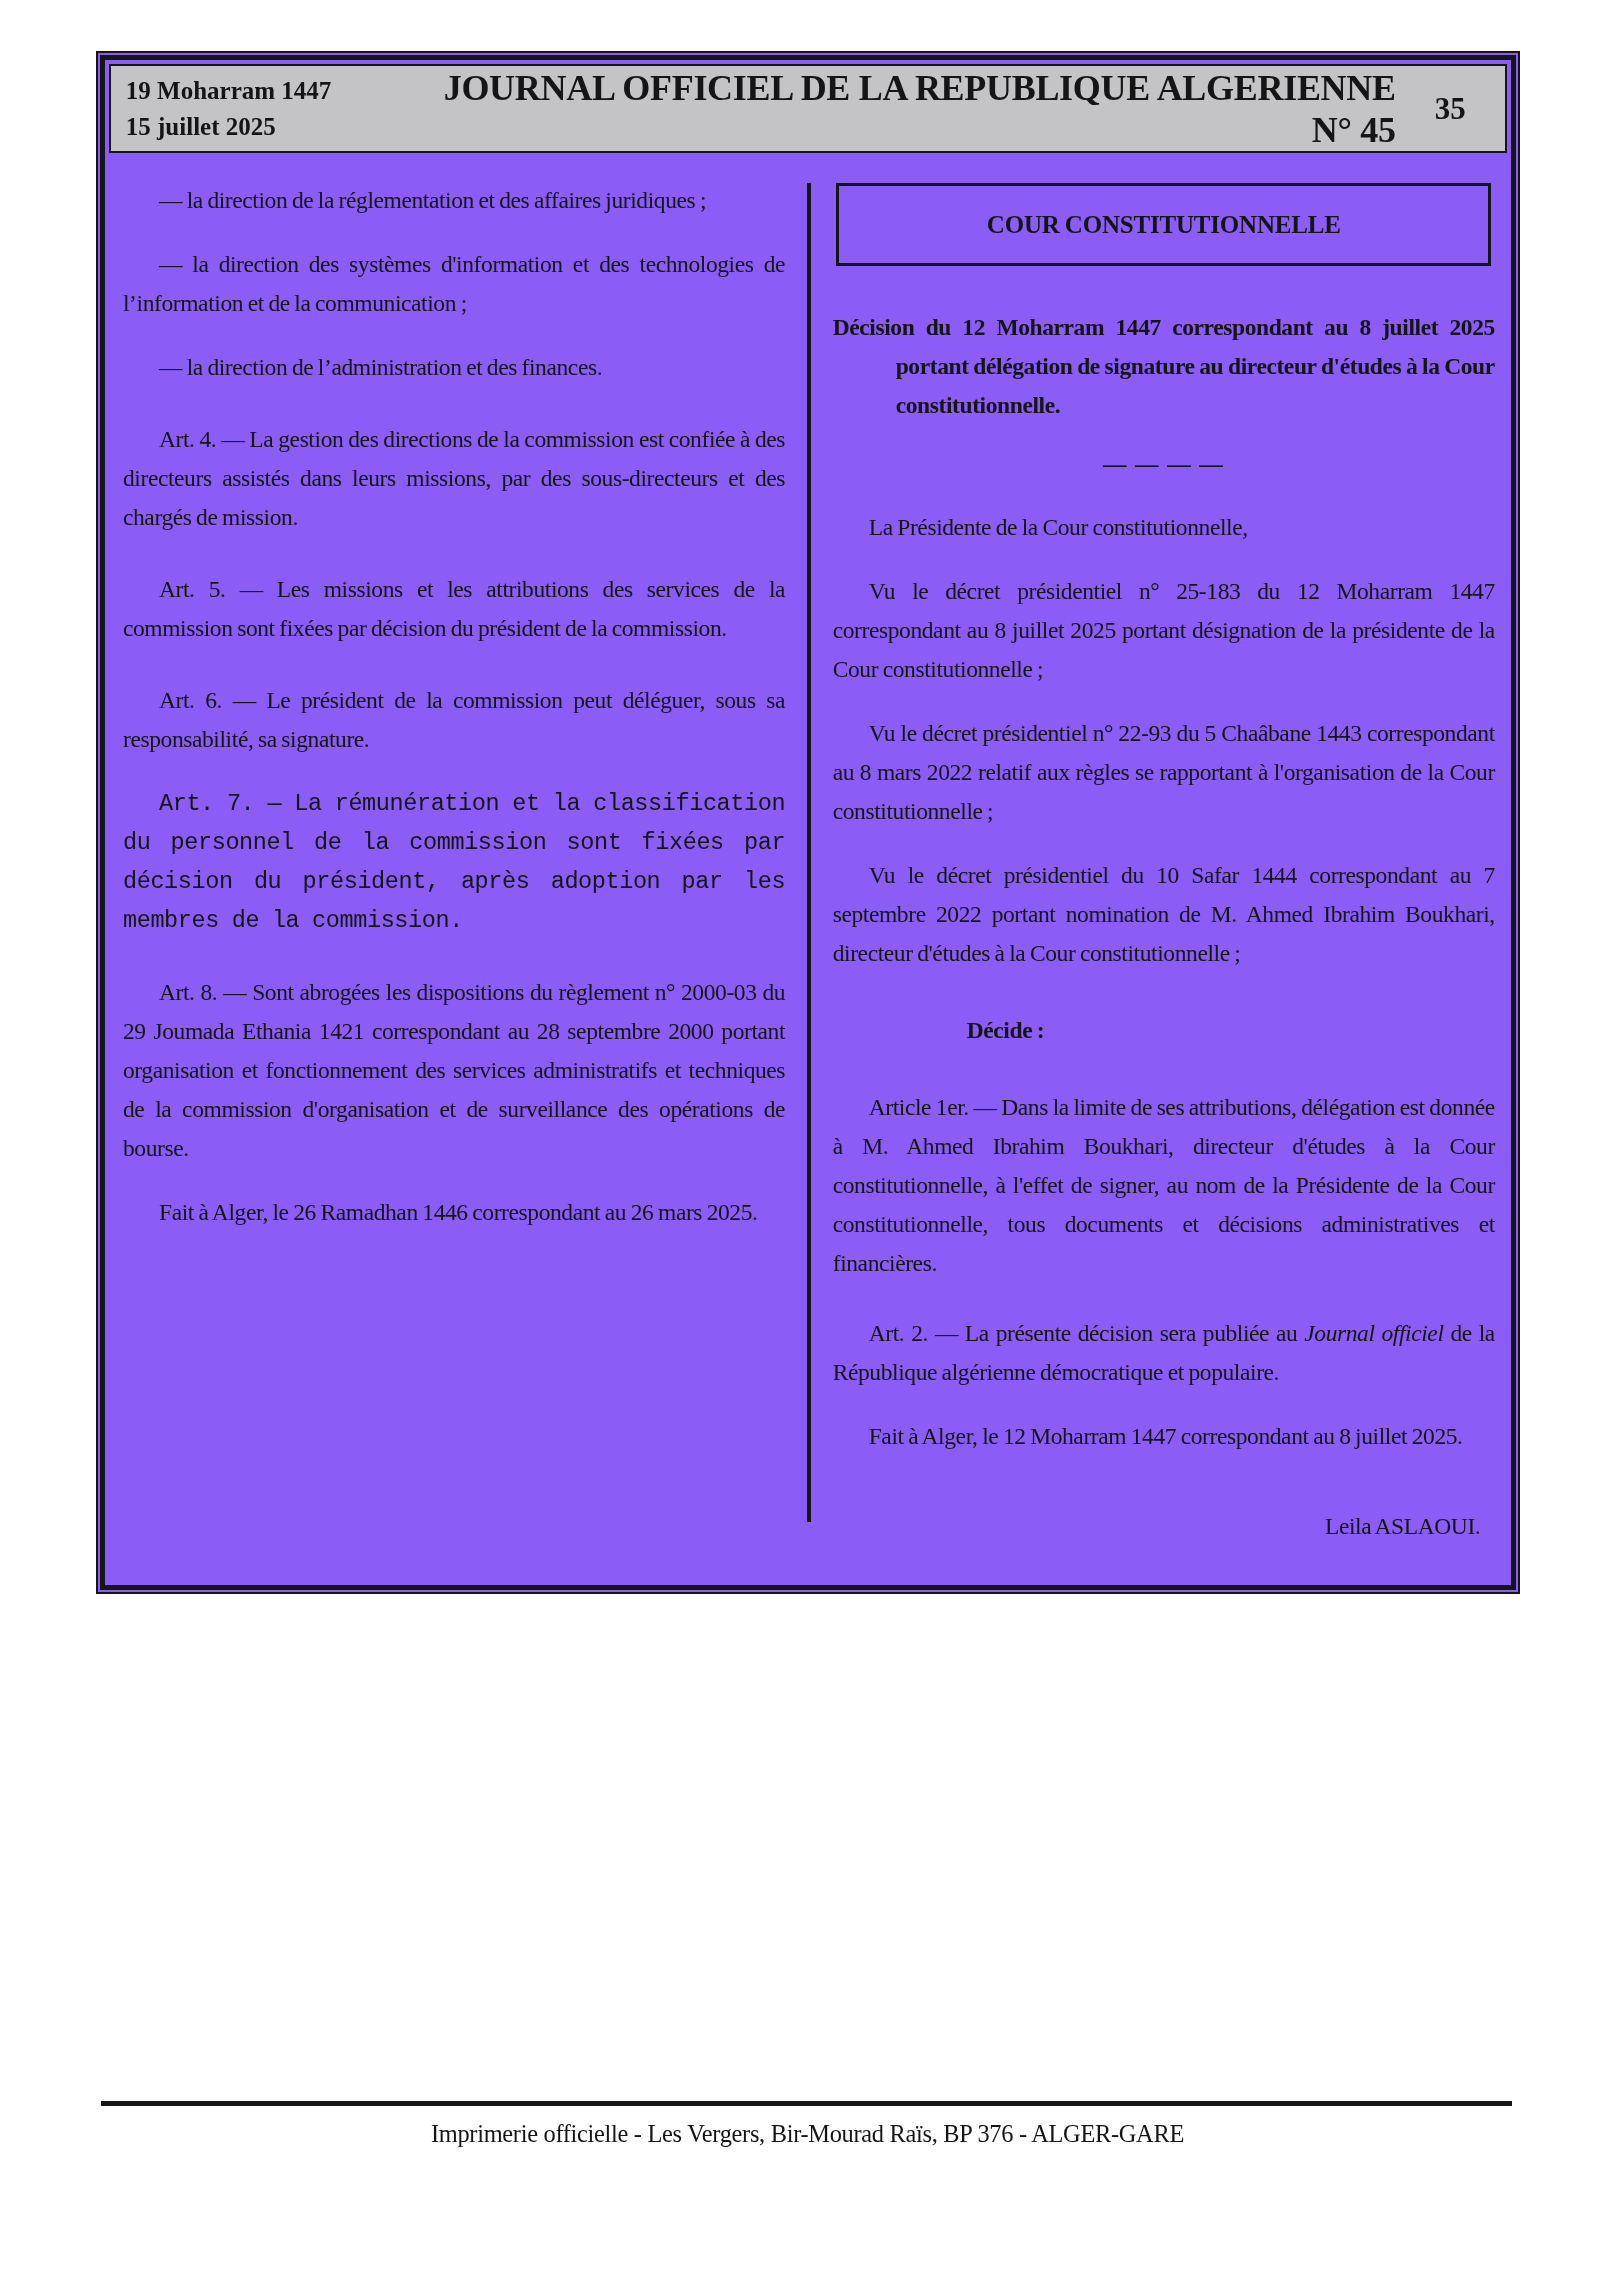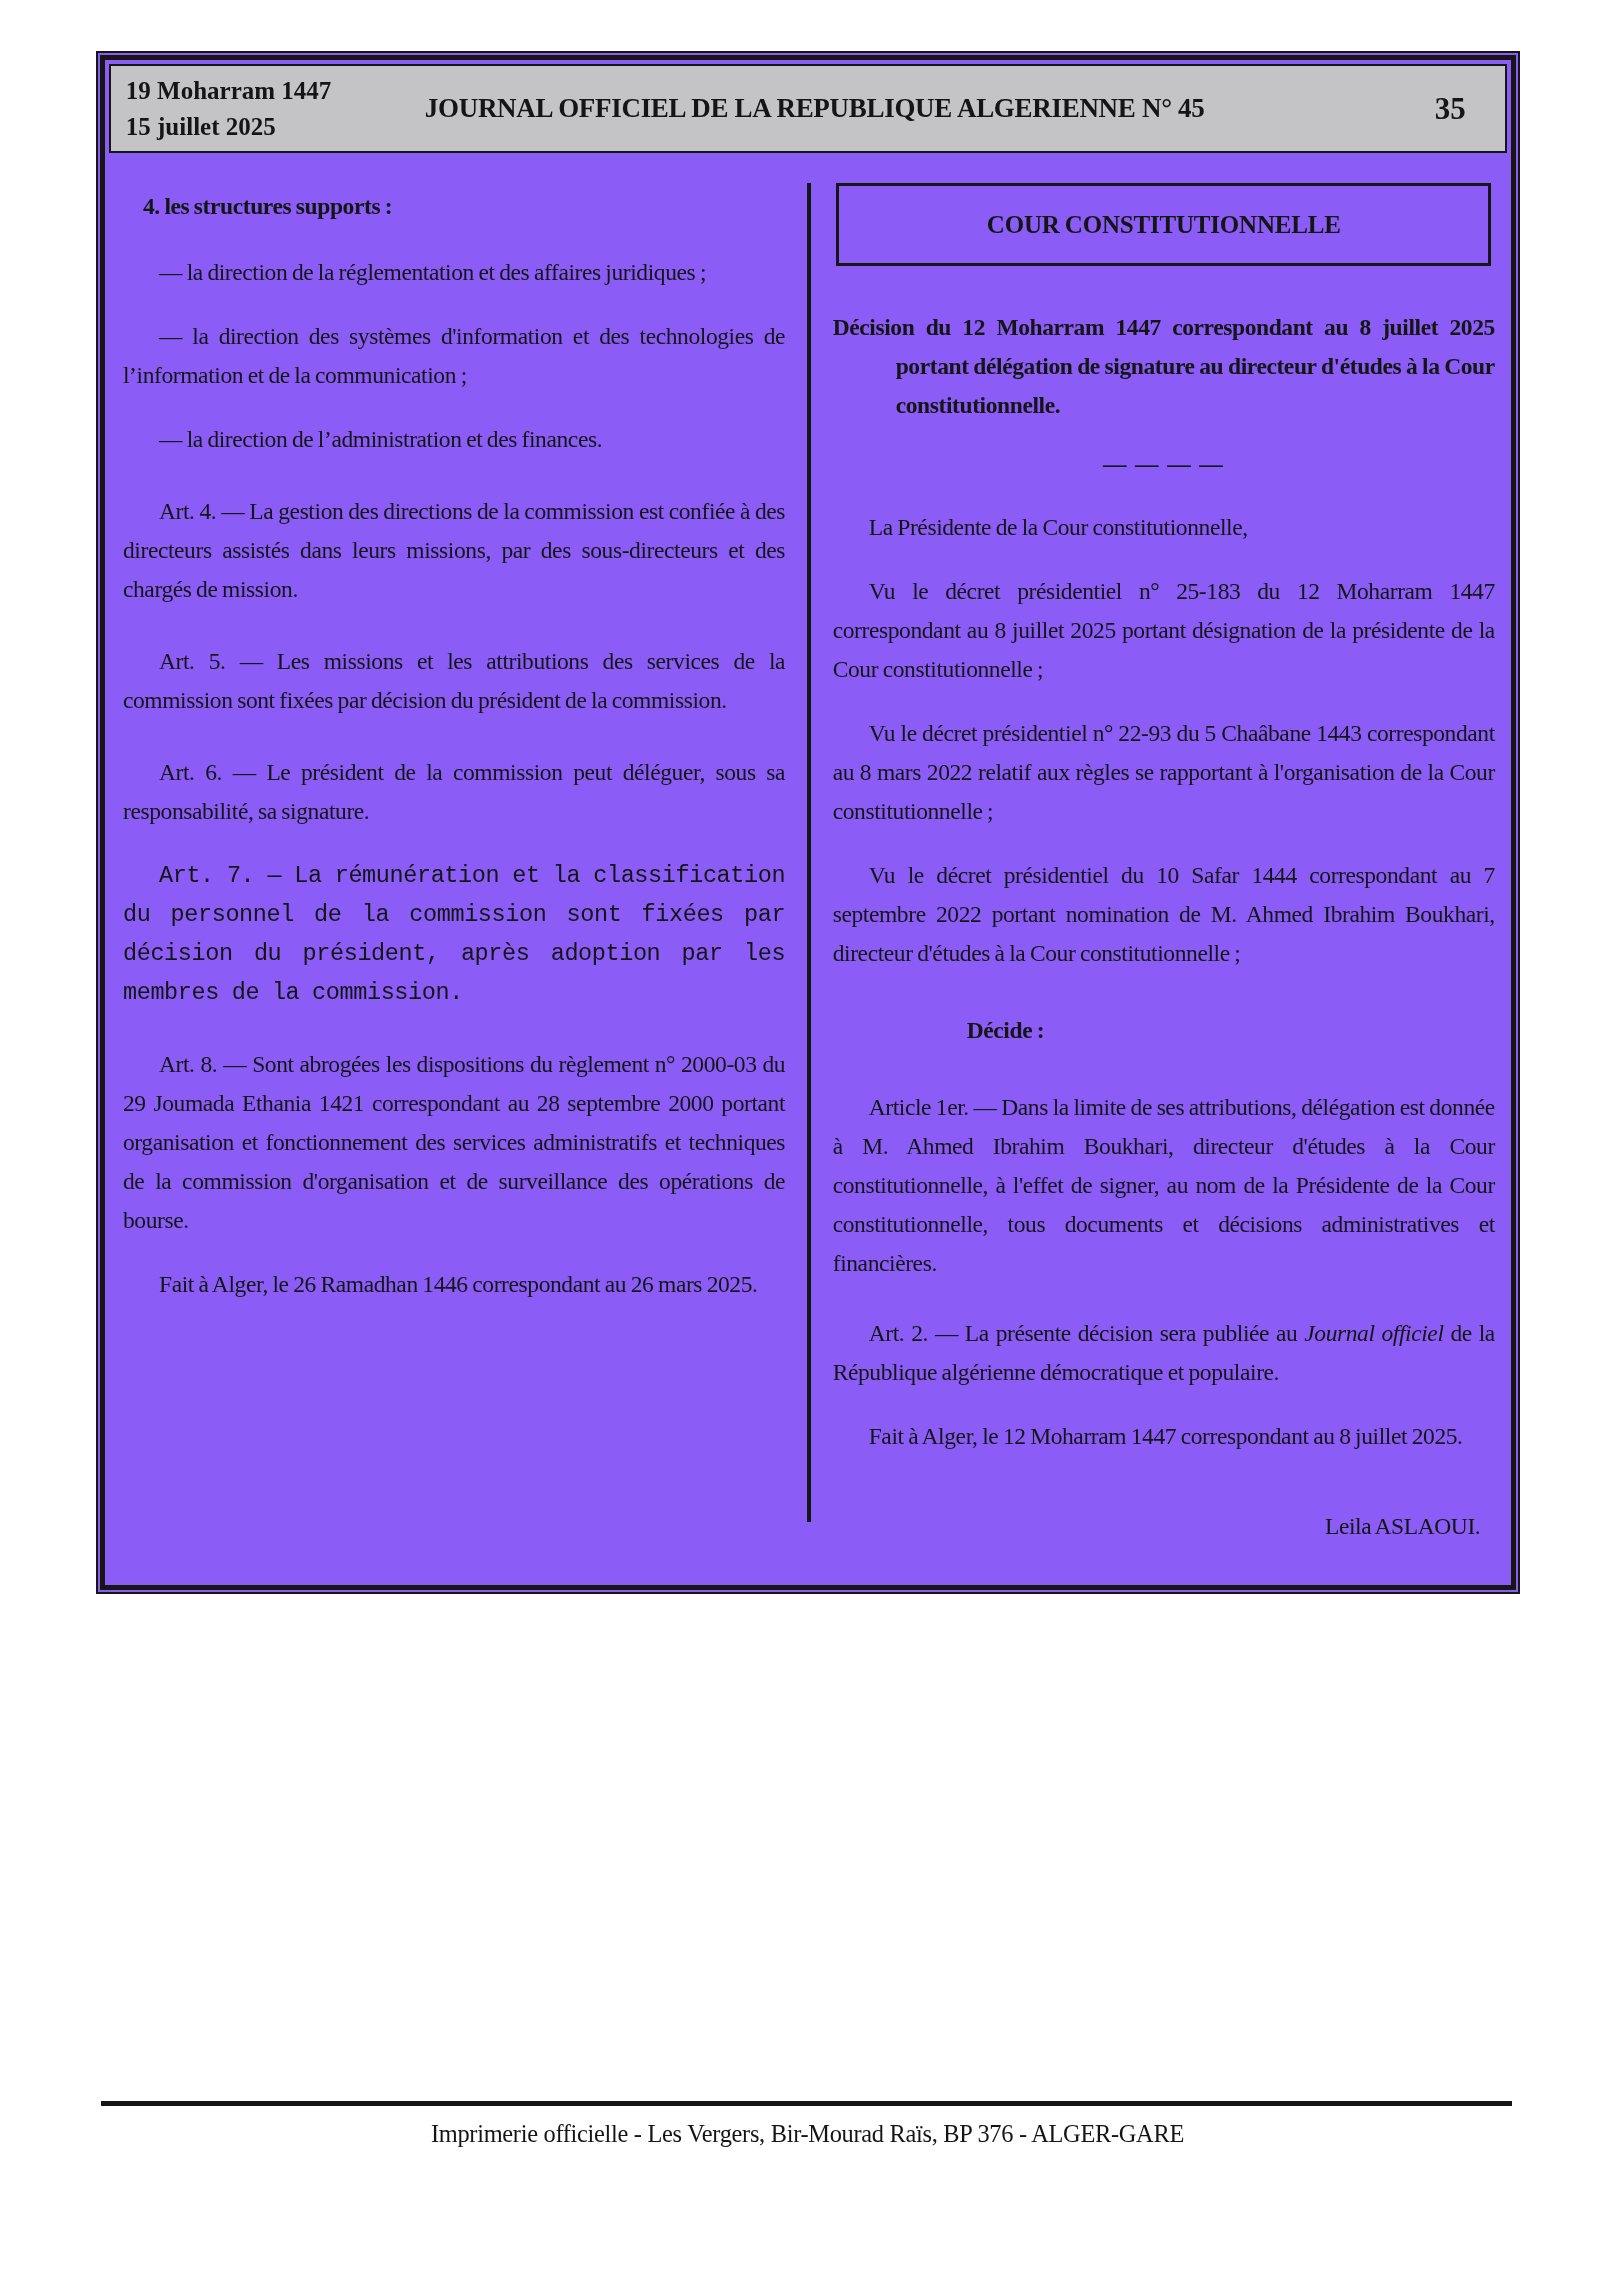--- a/index.html
+++ b/index.html
@@ -47,23 +47,23 @@
   }
   .masthead-dates {
     width: 299px;
     padding-left: 14.5px;
     font-weight: bold;
     font-size: 25px;
     line-height: 36px;
   }
   .masthead-title {
     flex: 1;
-    text-align: left;
-    font-weight: bold;
-    font-size: 27px;
+    text-align: right;
+    font-weight: bold;
+    font-size: 36px;
     letter-spacing: -0.3px;
   }
   .masthead-page {
     width: 109px;
     text-align: center;
     font-weight: bold;
     font-size: 31px;
   }
 
   
@@ -171,21 +171,20 @@
         <div>19 Moharram 1447</div>
         <div>15 juillet 2025</div>
       </div>
       <div class="masthead-title">JOURNAL OFFICIEL DE LA REPUBLIQUE ALGERIENNE N° 45</div>
       <div class="masthead-page">35</div>
     </div>
 
     <div class="content">
 
       <div class="col">
-        <p class="section-heading">4. les structures supports :</p>
         <p class="para">— la direction de la réglementation et des affaires juridiques ;</p>
         <p class="para">— la direction des systèmes d'information et des technologies de l’information et de la communication ;</p>
         <p class="para">— la direction de l’administration et des finances.</p>
         <p class="para" style="margin-top:33px;">Art. 4. — La gestion des directions de la commission est confiée à des directeurs assistés dans leurs missions, par des sous-directeurs et des chargés de mission.</p>
         <p class="para" style="margin-top:33px;">Art. 5. — Les missions et les attributions des services de la commission sont fixées par décision du président de la commission.</p>
         <p class="para" style="margin-top:33px;font-family:Liberation Serif, serif;">Art. 6. — Le président de la commission peut déléguer, sous sa responsabilité, sa signature.</p>
         <p class="para" style="margin-top:16px;font-family:Liberation Mono, monospace;">Art. 7. — La rémunération et la classification du personnel de la commission sont fixées par décision du président, après adoption par les membres de la commission.</p>
         <p class="para" style="margin-top:33px;">Art. 8. — Sont abrogées les dispositions du règlement n° 2000-03 du 29 Joumada Ethania 1421 correspondant au 28 septembre 2000 portant organisation et fonctionnement des services administratifs et techniques de la commission d'organisation et de surveillance des opérations de bourse.</p>
         <p class="closing">Fait à Alger, le 26 Ramadhan 1446 correspondant au 26 mars 2025.</p>
       </div>

